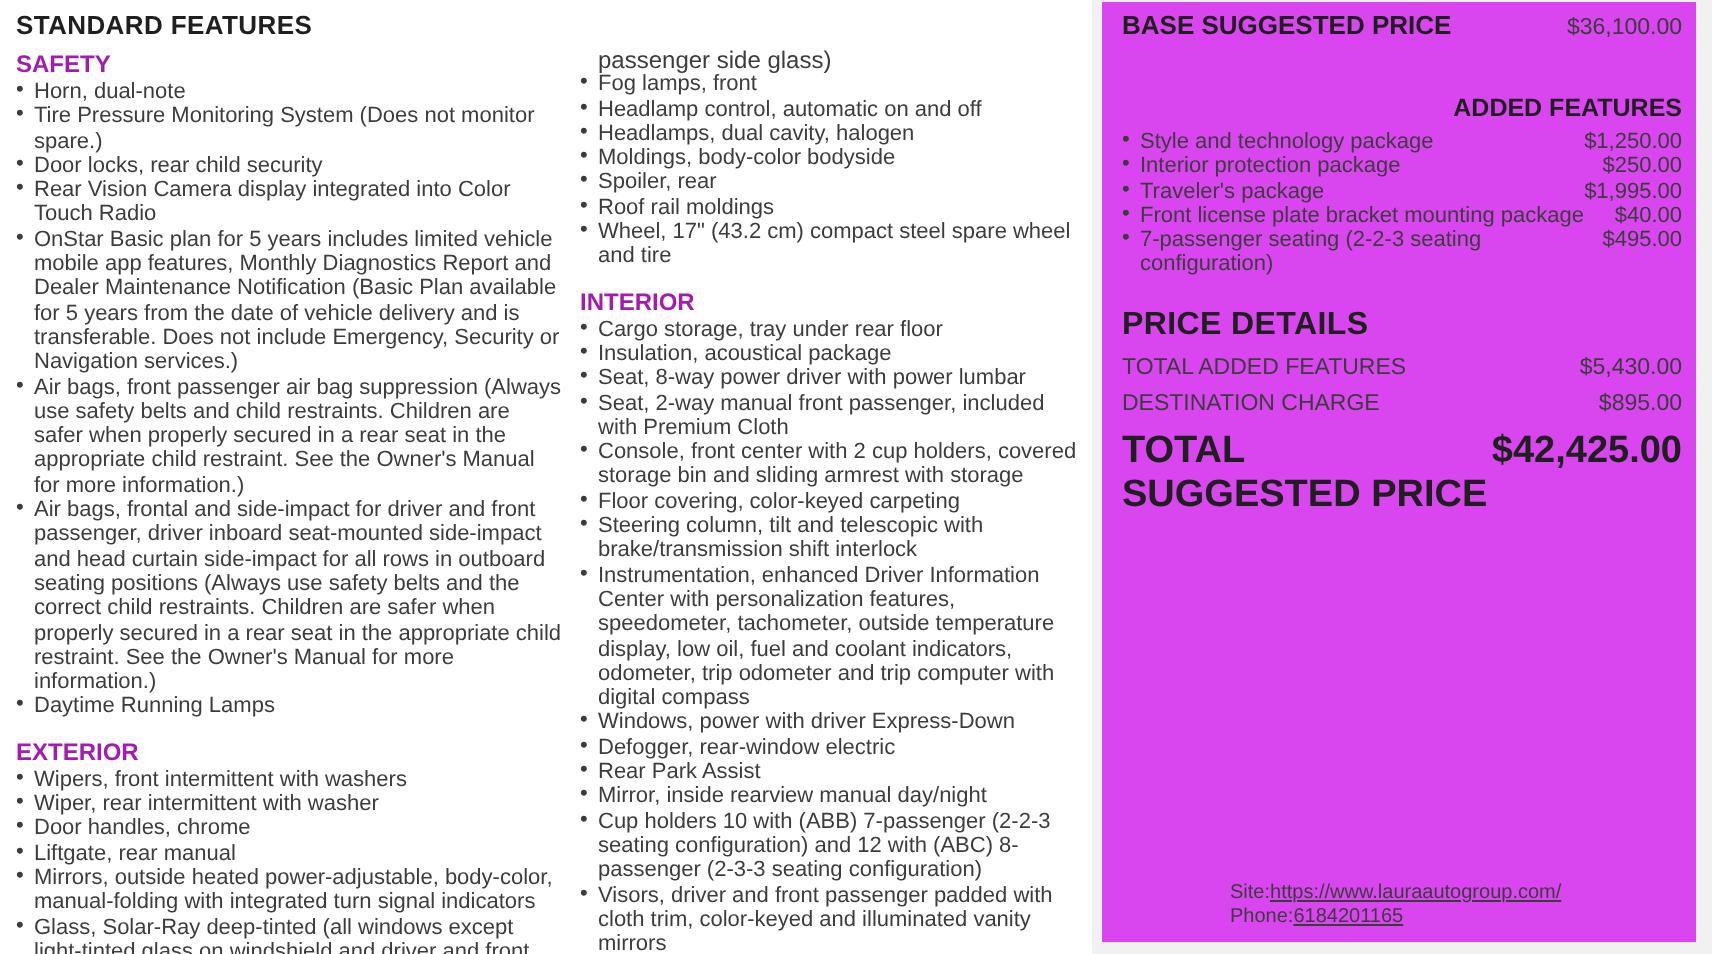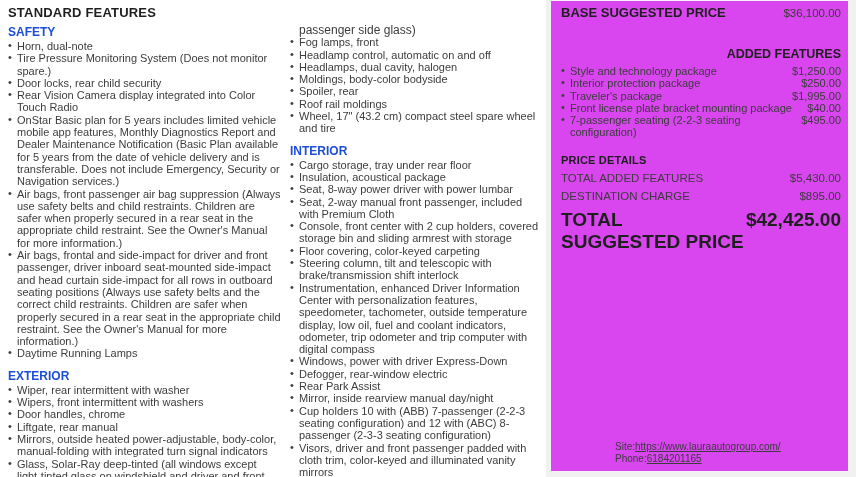--- a/index.html
+++ b/index.html
@@ -23,21 +23,21 @@
   }
   .features-title {
     font-size: 13px; font-weight: bold; color: #1f1f1f;
     margin: 0 0 1px 0; letter-spacing: 0.2px;
   }
   .feature-cols { display: flex; }
   .col-a { width: 274px; margin-right: 8px; flex: none; }
   .col-b { width: 252px; flex: none; padding-top: 3px; }
 
   .section-heading {
-    font-size: 12px; font-weight: bold; color: #1d4ed8;
+    font-size: 12px; font-weight: bold; color: #a21caf;
     margin: 0 0 1px 0; padding-top: 4px;
   }
   .section-heading.gap-above { padding-top: 9px; }
 
   ul.feature-list {
     margin: 0; padding: 0; list-style: none;
     font-size: 11px; line-height: 12.3px;
   }
   li.bullet-item { position: relative; padding-left: 9px; }
   li.bullet-item::before {
@@ -75,21 +75,21 @@
   li.price-item { position: relative; padding-left: 9px; display: flex; }
   li.price-item::before {
     content: "\2022";
     position: absolute; left: 0; top: -1px;
     font-size: 11px; color: #3c3c3c;
   }
   .pi-label { flex: 1; padding-right: 10px; }
   .pi-amount { white-space: nowrap; text-align: right; }
 
   .details-heading {
-    font-size: 11px; font-weight: bold; color: #1f1f1f;
+    font-size: 16px; font-weight: bold; color: #1f1f1f;
     margin-top: 15px; margin-bottom: 6px; letter-spacing: 0.2px;
   }
   .detail-row {
     display: flex; justify-content: space-between;
     font-size: 11.5px; margin-bottom: 6px; color: #3c3c3c;
   }
   .total-row {
     display: flex; justify-content: space-between;
     font-size: 19px; font-weight: bold; color: #1f1f1f;
     margin-top: 7px;
@@ -117,22 +117,22 @@
           <li class="bullet-item">Door locks, rear child security</li>
           <li class="bullet-item">Rear Vision Camera display integrated into Color Touch Radio</li>
           <li class="bullet-item">OnStar Basic plan for 5 years includes limited vehicle mobile app features, Monthly Diagnostics Report and Dealer Maintenance Notification (Basic Plan available for 5 years from the date of vehicle delivery and is transferable. Does not include Emergency, Security or Navigation services.)</li>
           <li class="bullet-item">Air bags, front passenger air bag suppression (Always use safety belts and child restraints. Children are safer when properly secured in a rear seat in the appropriate child restraint. See the Owner's Manual for more information.)</li>
           <li class="bullet-item">Air bags, frontal and side-impact for driver and front passenger, driver inboard seat-mounted side-impact and head curtain side-impact for all rows in outboard seating positions (Always use safety belts and the correct child restraints. Children are safer when properly secured in a rear seat in the appropriate child restraint. See the Owner's Manual for more information.)</li>
           <li class="bullet-item">Daytime Running Lamps</li>
         </ul>
 
       <div class="section-heading gap-above">EXTERIOR</div>
       <ul class="feature-list">
+          <li class="bullet-item">Wipers, front intermittent with washers</li>
           <li class="bullet-item">Wiper, rear intermittent with washer</li>
-          <li class="bullet-item">Wipers, front intermittent with washers</li>
           <li class="bullet-item">Door handles, chrome</li>
           <li class="bullet-item">Liftgate, rear manual</li>
           <li class="bullet-item">Mirrors, outside heated power-adjustable, body-color, manual-folding with integrated turn signal indicators</li>
           <li class="bullet-item">Glass, Solar-Ray deep-tinted (all windows except light-tinted glass on windshield and driver and front</li>
         </ul>
     </div>
 
     <div class="col-b">
       <div class="continuation-line">passenger side glass)</div>
       <ul class="feature-list">

